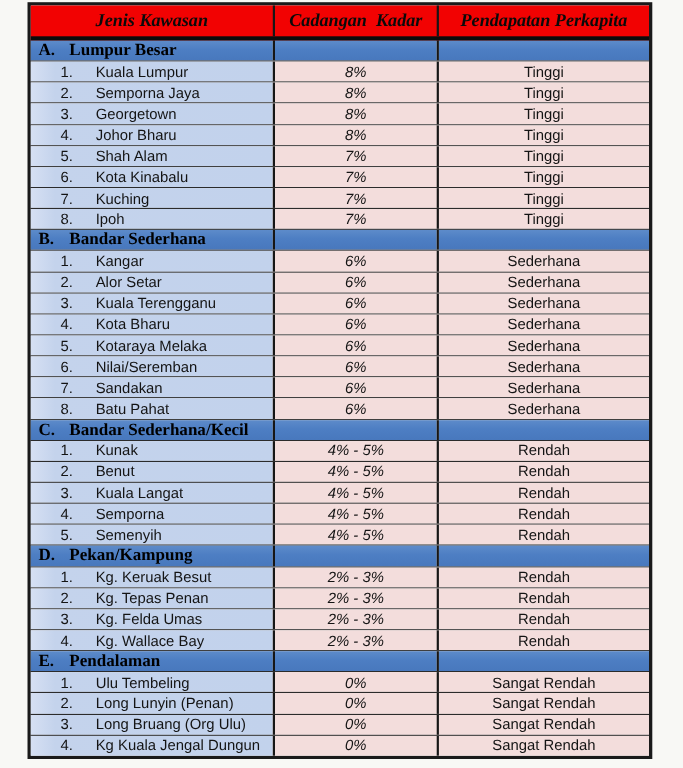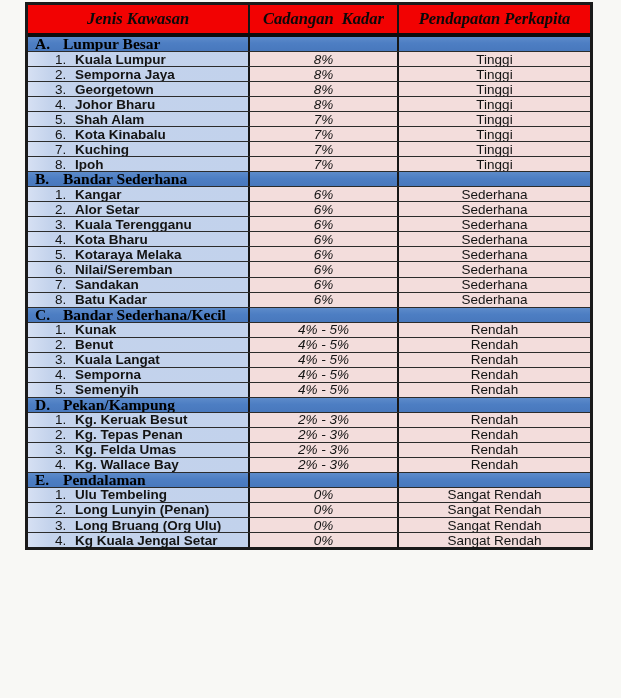--- a/index.html
+++ b/index.html
@@ -7,21 +7,21 @@
     position:relative;
     width:621px;height:698px;
     background:#f8f8f5;
     overflow:hidden;
     font-family:"Liberation Sans", sans-serif;
   }
   .doc-table{
     position:absolute;
     left:25px;top:2px;
     box-sizing:border-box;
-    width:568px;height:548px;
+    width:568px;height:688px;
     border:3px solid #1a1a1a;
     background:#fff;
     display:flex;flex-direction:column;
   }
   .t-header{
     box-sizing:border-box;
     height:32px;
     display:flex;
     background:#f20202;
     border-bottom:4px solid #0c0c0c;
@@ -58,21 +58,21 @@
   .data-row .c1{
     background:linear-gradient(to right,#d6e0f3 0%,#c4d3ec 10%,#c2d2ec 100%);
     font-size:13.5px;color:#141414;
   }
   .data-row .c2,.data-row .c3{
     background:#f3dddc;
     font-size:13.5px;color:#141414;
     text-align:center;
   }
   .num{display:inline-block;margin-left:27px;width:18px;flex:none;}
-  .aname{margin-left:2px;white-space:nowrap;font-weight:bold;}
+  .aname{margin-left:14px;white-space:nowrap;}
 </style>
 </head>
 <body>
 
 <div class="page">
   <div class="doc-table">
     <div class="t-header">
       <div class="th c1">Jenis Kawasan</div>
       <div class="th c2">Cadangan  Kadar</div>
       <div class="th c3">Pendapatan Perkapita</div>
@@ -210,21 +210,21 @@
           <div class="c1">
             <span class="num">7.</span>
             <span class="aname">Sandakan</span>
           </div>
           <div class="c2">6%</div>
           <div class="c3">Sederhana</div>
         </div>
         <div class="row data-row">
           <div class="c1">
             <span class="num">8.</span>
-            <span class="aname">Batu Kadar</span>
+            <span class="aname">Batu Pahat</span>
           </div>
           <div class="c2">6%</div>
           <div class="c3">Sederhana</div>
         </div>
         <div class="row section-row">
           <div class="c1">
             <span class="sec-letter">C.</span>
             <span class="sec-title">Bandar Sederhana/Kecil</span>
           </div>
           <div class="c2"></div>
@@ -338,20 +338,20 @@
           <div class="c1">
             <span class="num">3.</span>
             <span class="aname">Long Bruang (Org Ulu)</span>
           </div>
           <div class="c2">0%</div>
           <div class="c3">Sangat Rendah</div>
         </div>
         <div class="row data-row">
           <div class="c1">
             <span class="num">4.</span>
-            <span class="aname">Kg Kuala Jengal Setar</span>
+            <span class="aname">Kg Kuala Jengal Dungun</span>
           </div>
           <div class="c2">0%</div>
           <div class="c3">Sangat Rendah</div>
         </div>
       </div>
   </div>
 </div>
 
 </body></html>

